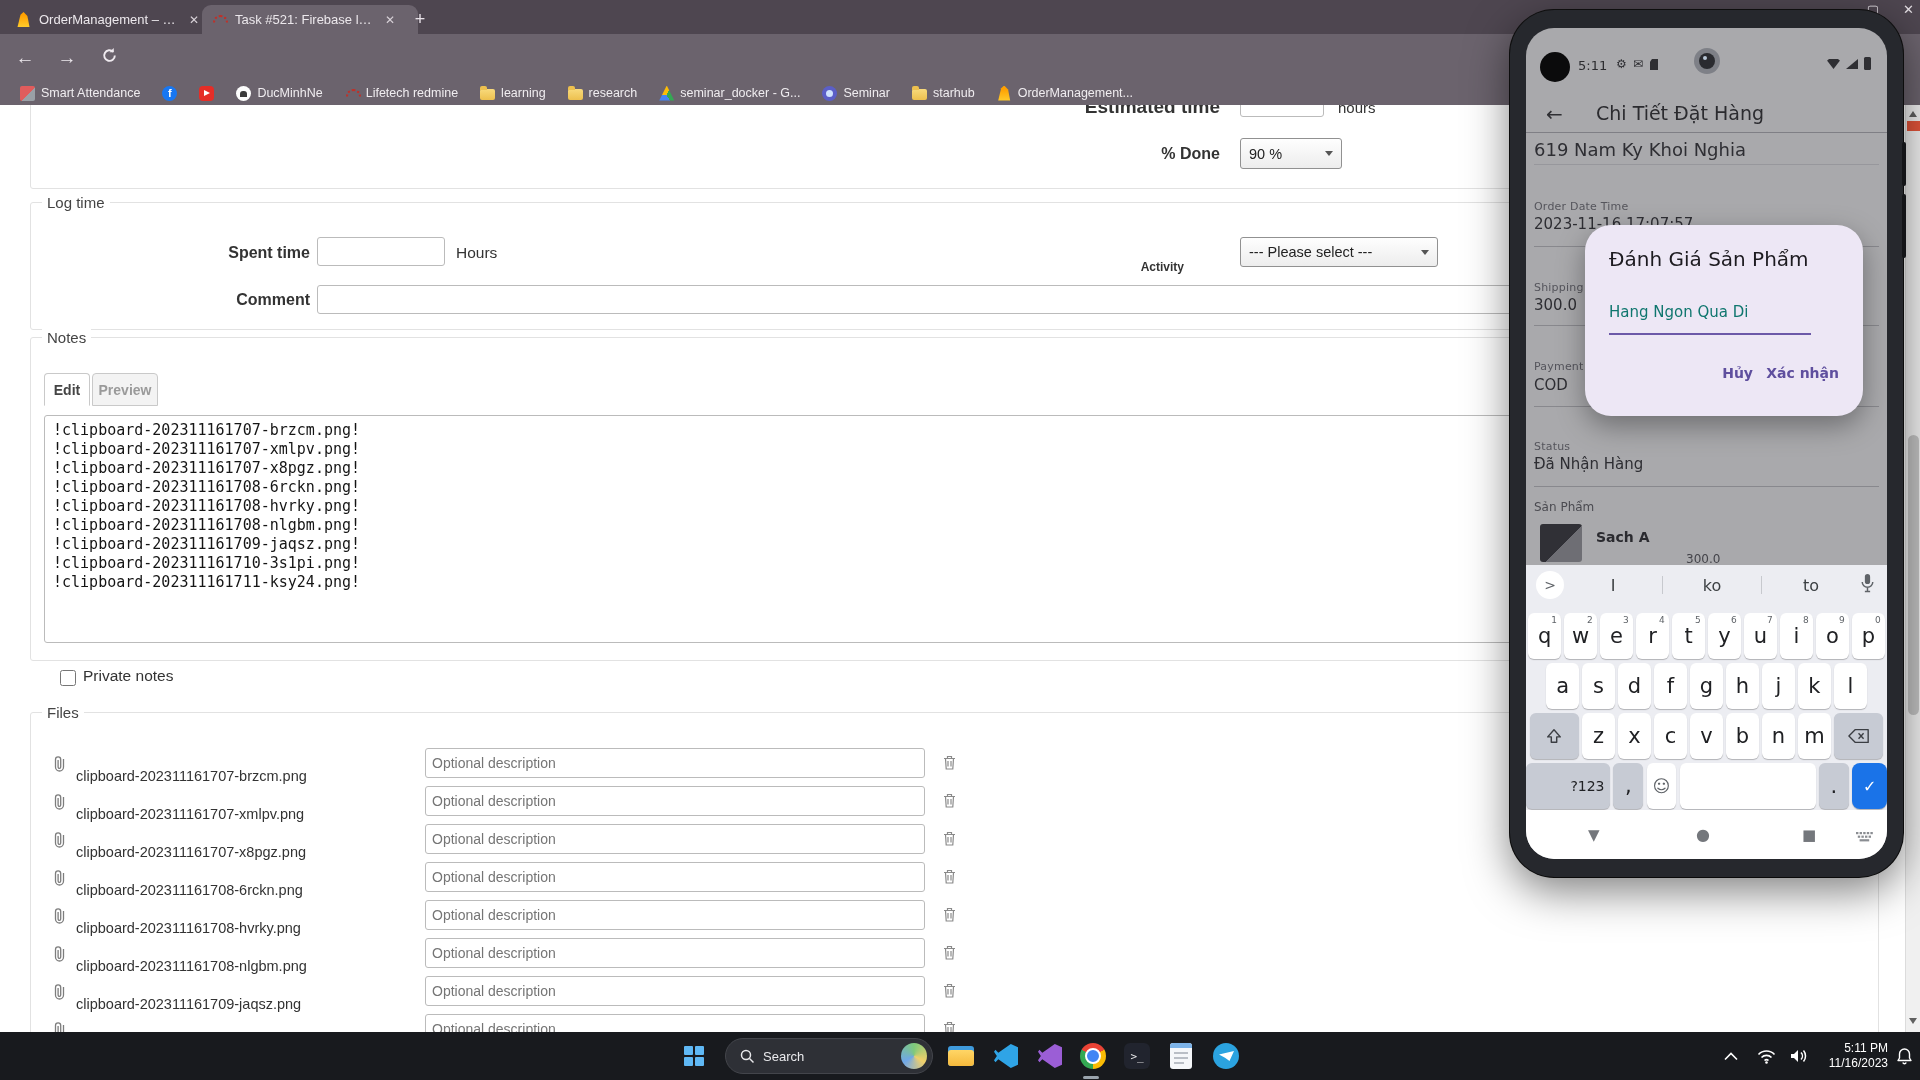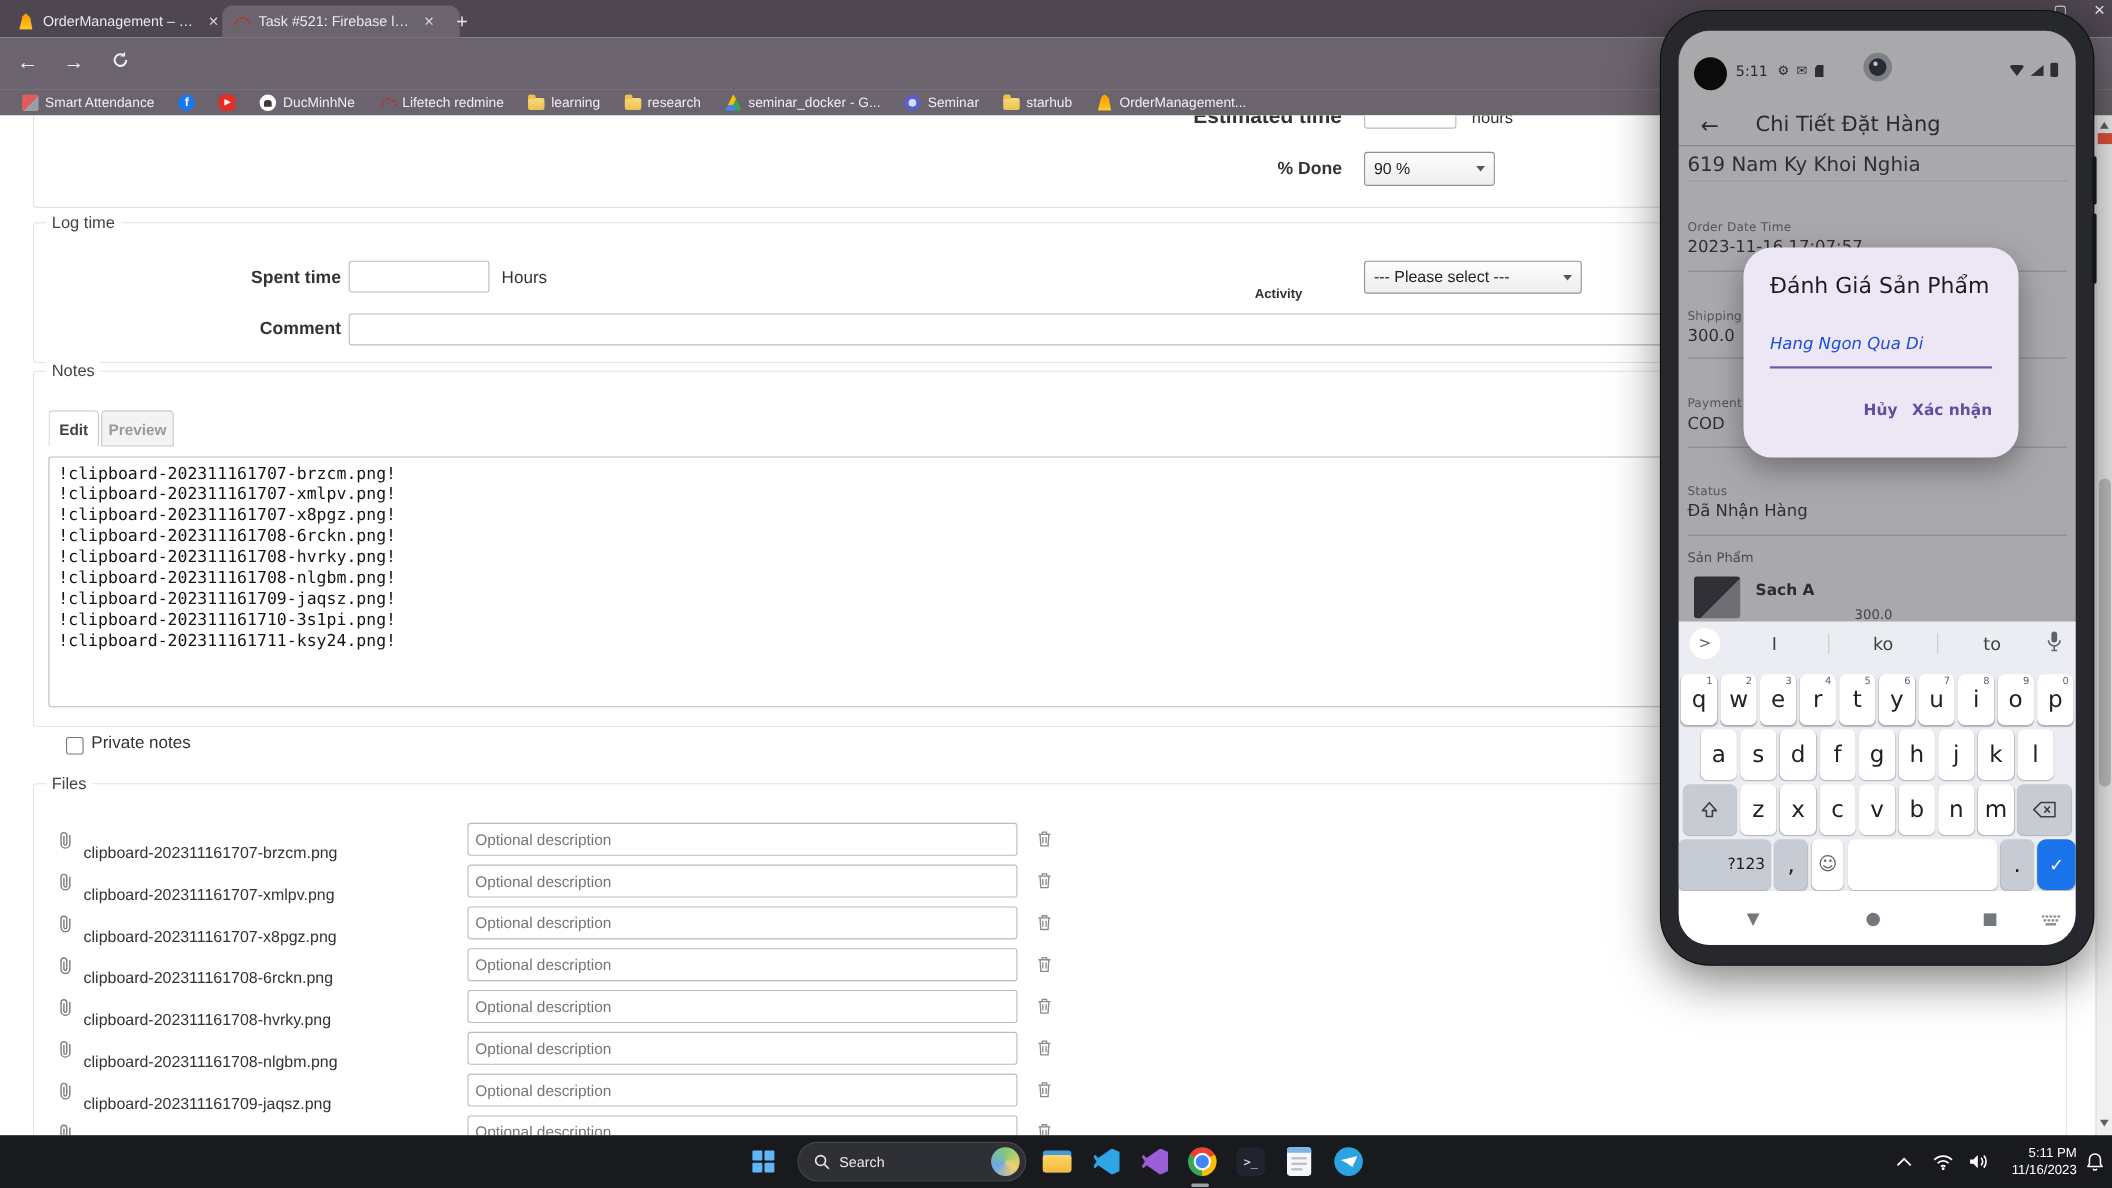--- a/index.html
+++ b/index.html
@@ -99,23 +99,23 @@
   .ph-btn{position:absolute;right:-3px;width:4px;background:#141518;border-radius:2px;}
   .screen{position:absolute;left:16px;top:18px;width:361px;height:831px;border-radius:28px;
           overflow:hidden;background:#a9a9ac;font-family:"DejaVu Sans",sans-serif;}
   .s-abs{position:absolute;}
   .divider{position:absolute;height:1px;background:#828288;}
   .p-label{font-size:11px;color:#55555c;letter-spacing:.2px;}
   .p-value{font-size:15px;color:#2e2e33;}
 
   
   .dialog{position:absolute;left:59px;top:197px;width:250px;height:191px;border-radius:26px;
-          background:#EDE7F5;box-shadow:0 10px 28px rgba(0,0,0,.35);}
+          background:#EDE7F5;box-shadow:0 10px 28px rgba(0,0,0,.35);padding-left:28px;}
   .dlg-title{position:absolute;left:24px;top:22px;font-size:20px;color:#1d1b20;}
-  .dlg-input{position:absolute;left:24px;top:78px;width:202px;font-size:15px;color:#1d4ed8;font-style:italic;}
+  .dlg-input{position:absolute;left:24px;top:78px;width:202px;font-size:15px;color:#0f766e;}
   .dlg-line{position:absolute;left:24px;top:108px;width:202px;height:2px;background:#6c59a8;}
   .dlg-btn{position:absolute;top:140px;font-size:14px;font-weight:bold;color:#5f4f9e;}
 
   
   .kbd{position:absolute;left:0;top:537px;width:361px;height:245px;background:#ecedf2;}
   .sugg{position:absolute;left:0;top:0;width:361px;height:40px;display:flex;align-items:center;}
   .sugg .s-item{flex:1;text-align:center;font-size:16px;color:#3c4043;}
   .sugg .s-div{width:1px;height:18px;background:#c7c9ce;}
   .krow{position:absolute;left:0;width:361px;height:46px;display:flex;justify-content:center;gap:3.4px;}
   .key{width:32.6px;height:46px;background:#fff;border-radius:6px;box-shadow:0 1px 1px rgba(0,0,0,.25);
@@ -228,21 +228,21 @@
     </div>
 
   <div class="page">
 
     <div class="fset" style="left:30px;top:-40px;width:1847px;height:122px;"></div>
     <div class="flabel" style="left:1020px;top:-9px;width:200px;font-size:19px;">Estimated time</div>
     <input class="tinput" style="left: 1240px; top: -16px; width: 84px; height: 28px;">
     <div style="position:absolute;left:1338px;top:-6px;color:#333;">hours</div>
 
     <div class="flabel" style="left:1020px;top:40px;width:200px;font-size:16px;">% Done</div>
-    <div class="selbox" style="left:1240px;top:33px;width:119px;height:31px;">
+    <div class="selbox" style="left:1240px;top:33px;width:102px;height:31px;">
       <span>90 %</span>
       <span class="chev"></span>
     </div>
 
     <div class="fset" style="left:30px;top:97px;width:1847px;height:126px;"></div>
     <div class="legend" style="left:42px;top:89px;">Log time</div>
     <div class="flabel" style="left:110px;top:139px;width:200px;font-size:16px;">Spent time</div>
     <input class="tinput" style="left: 317px; top: 132px; width: 128px; height: 29px;">
     <div style="position:absolute;left:456px;top:139px;color:#333;font-size:15.5px;">Hours</div>
     <div class="flabel" style="left:984px;top:139px;width:200px;font-size:12px;margin-top:16px;">Activity</div>

